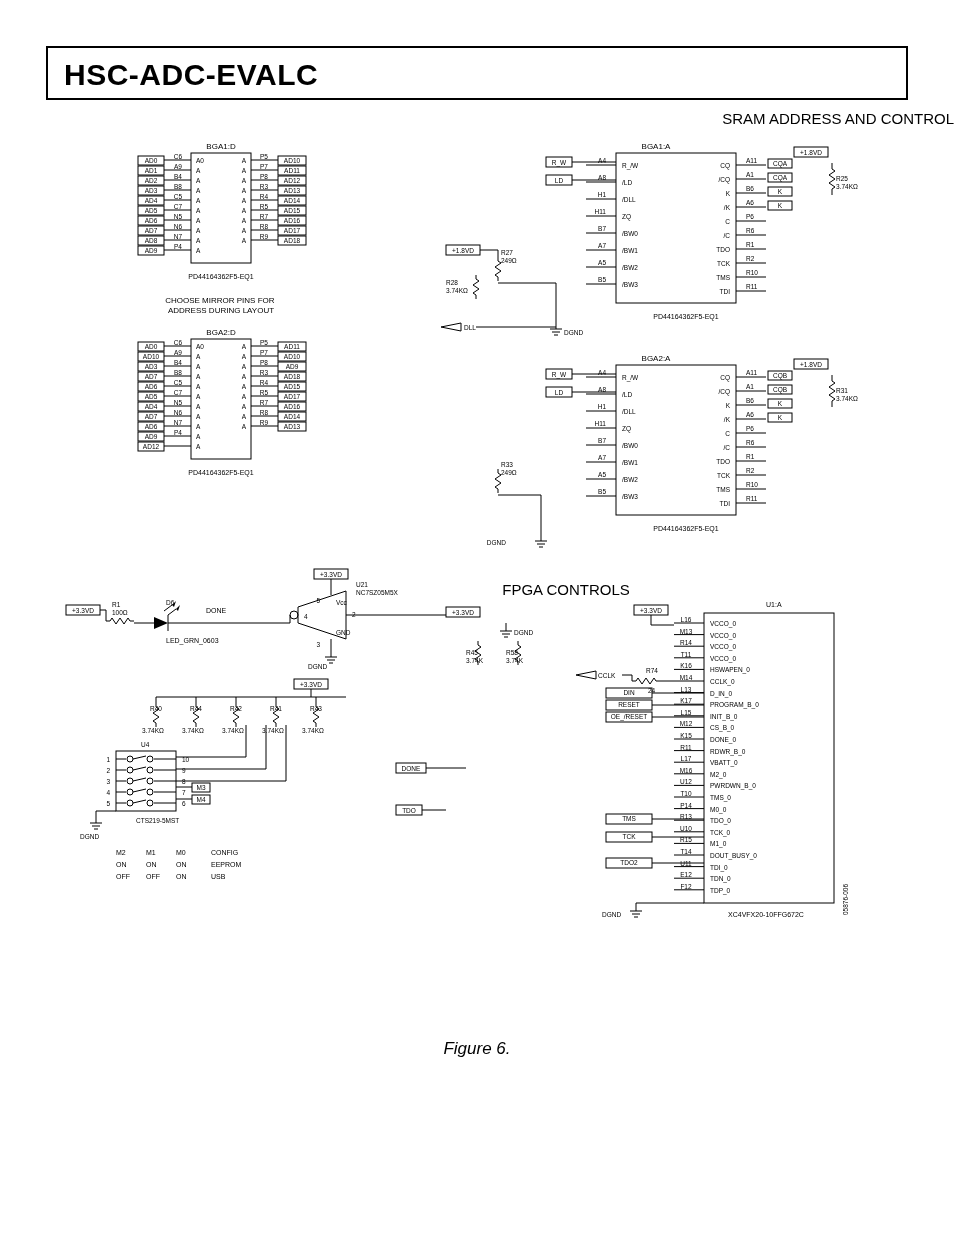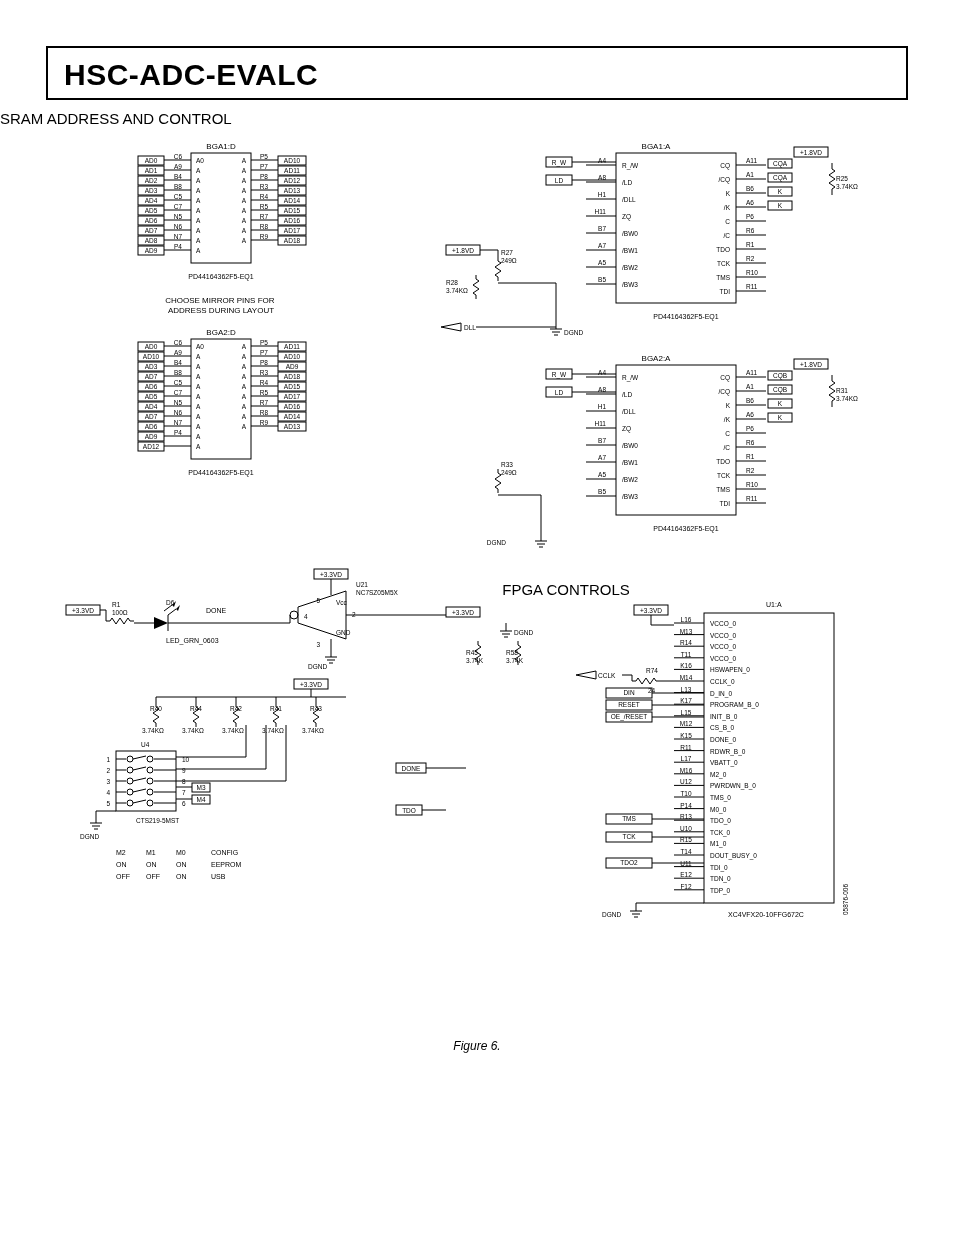--- a/index.html
+++ b/index.html
@@ -15,37 +15,37 @@
     margin: 46px 46px 0 46px;
     padding: 10px 0 6px 16px;
   }
   .title {
     font-family: "Arial Narrow", Arial, sans-serif;
     font-weight: 700;
     font-size: 30px;
     letter-spacing: 0.5px;
   }
   .sec-title {
-    text-align: left;
+    text-align: right;
     font-size: 15px;
     margin-top: 10px;
   }
   .schematic-area {
     margin: 8px 46px 0 46px;
   }
   .schematic-svg {
     width: 862px;
     height: 900px;
     display: block;
     margin: 0 auto;
   }
   .fig-caption {
     text-align: center;
     font-style: italic;
-    font-size: 12px;
+    font-size: 17px;
     margin-top: 4px;
   }
   
   .t6 { font: 6.5px sans-serif; }
   .t7 { font: 7px sans-serif; }
   .t8 { font: 8px sans-serif; }
   .t9 { font: 9px sans-serif; }
 </style>
 </head>
 <body>

